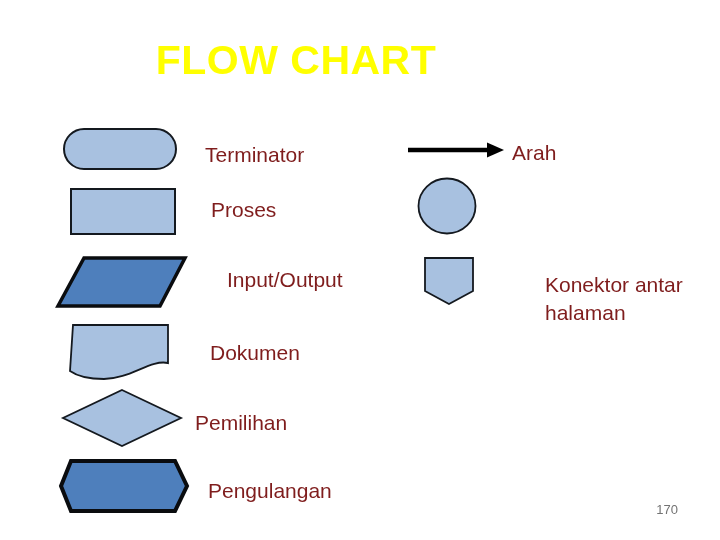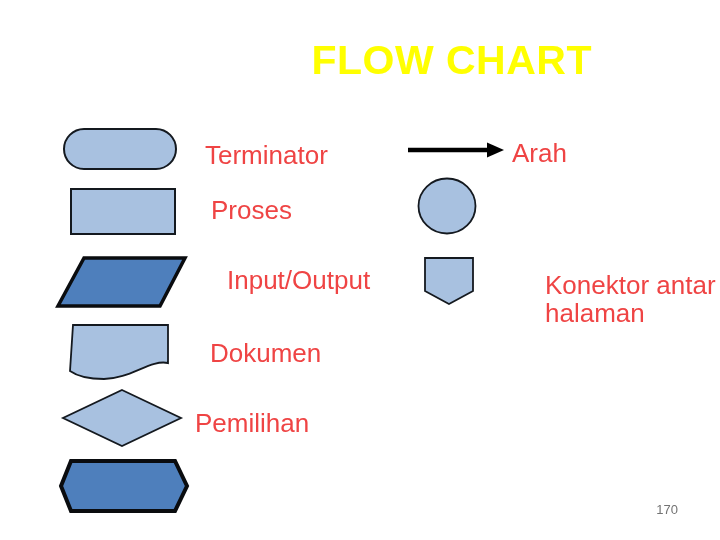--- a/index.html
+++ b/index.html
@@ -6,31 +6,31 @@
   .slide{
     position:relative;
     width:720px;height:540px;
     background:#ffffff;
     overflow:hidden;
     font-family:"Liberation Sans", sans-serif;
   }
   .title{
     position:absolute;
     top:37px;left:0;width:592px;
-    text-align:right;
+    text-align:center;
     font-size:41px;
     font-weight:bold;
     letter-spacing:0.5px;
   }
   .shape{position:absolute;display:block;}
   .label{
     position:absolute;
-    font-size:26px;
+    font-size:21px;
     line-height:28px;
-    color:#ef4444;
+    color:#7f1d1d;
     white-space:nowrap;
   }
   .label.wrap{white-space:normal;width:178px;margin-left:32px;}
   .page-number{
     position:absolute;
     top:502px;right:42px;
     font-size:13px;
   }
 </style>
 </head>
@@ -62,20 +62,21 @@
 
   <svg class="shape" style="left:56px;top:456px;" width="136" height="60" viewBox="0 0 136 60">
     <polygon points="15,5 119,5 131,30 119,55 15,55 5,30" stroke-width="4" stroke-linejoin="miter" fill="#4E7FBC" stroke="#0A0C0F"></polygon>
   </svg>
 
   <div class="label" style="left:205px;top:141px;">Terminator</div>
   <div class="label" style="left:211px;top:196px;">Proses</div>
   <div class="label" style="left:211px;top:266px;margin-left:16px;">Input/Output</div>
   <div class="label" style="left:210px;top:339px;text-align:right;">Dokumen</div>
   <div class="label" style="left:195px;top:409px;">Pemilihan</div>
+  <div class="label" style="left:208px;top:477px;">Pengulangan</div>
 
   <svg class="shape" style="left:404px;top:139px;" width="104" height="22" viewBox="0 0 104 22">
     <line x1="4" y1="11" x2="83" y2="11" stroke-width="4.5" stroke="#000000"></line>
     <polygon points="83,3.5 100,11 83,18.5" fill="#000000"></polygon>
   </svg>
 
   <svg class="shape" style="left:416px;top:175px;" width="62" height="62" viewBox="0 0 62 62">
     <ellipse cx="31" cy="31" rx="28.5" ry="27.5" stroke-width="1.8" fill="#A8C1E0" stroke="#14191F"></ellipse>
   </svg>
 

